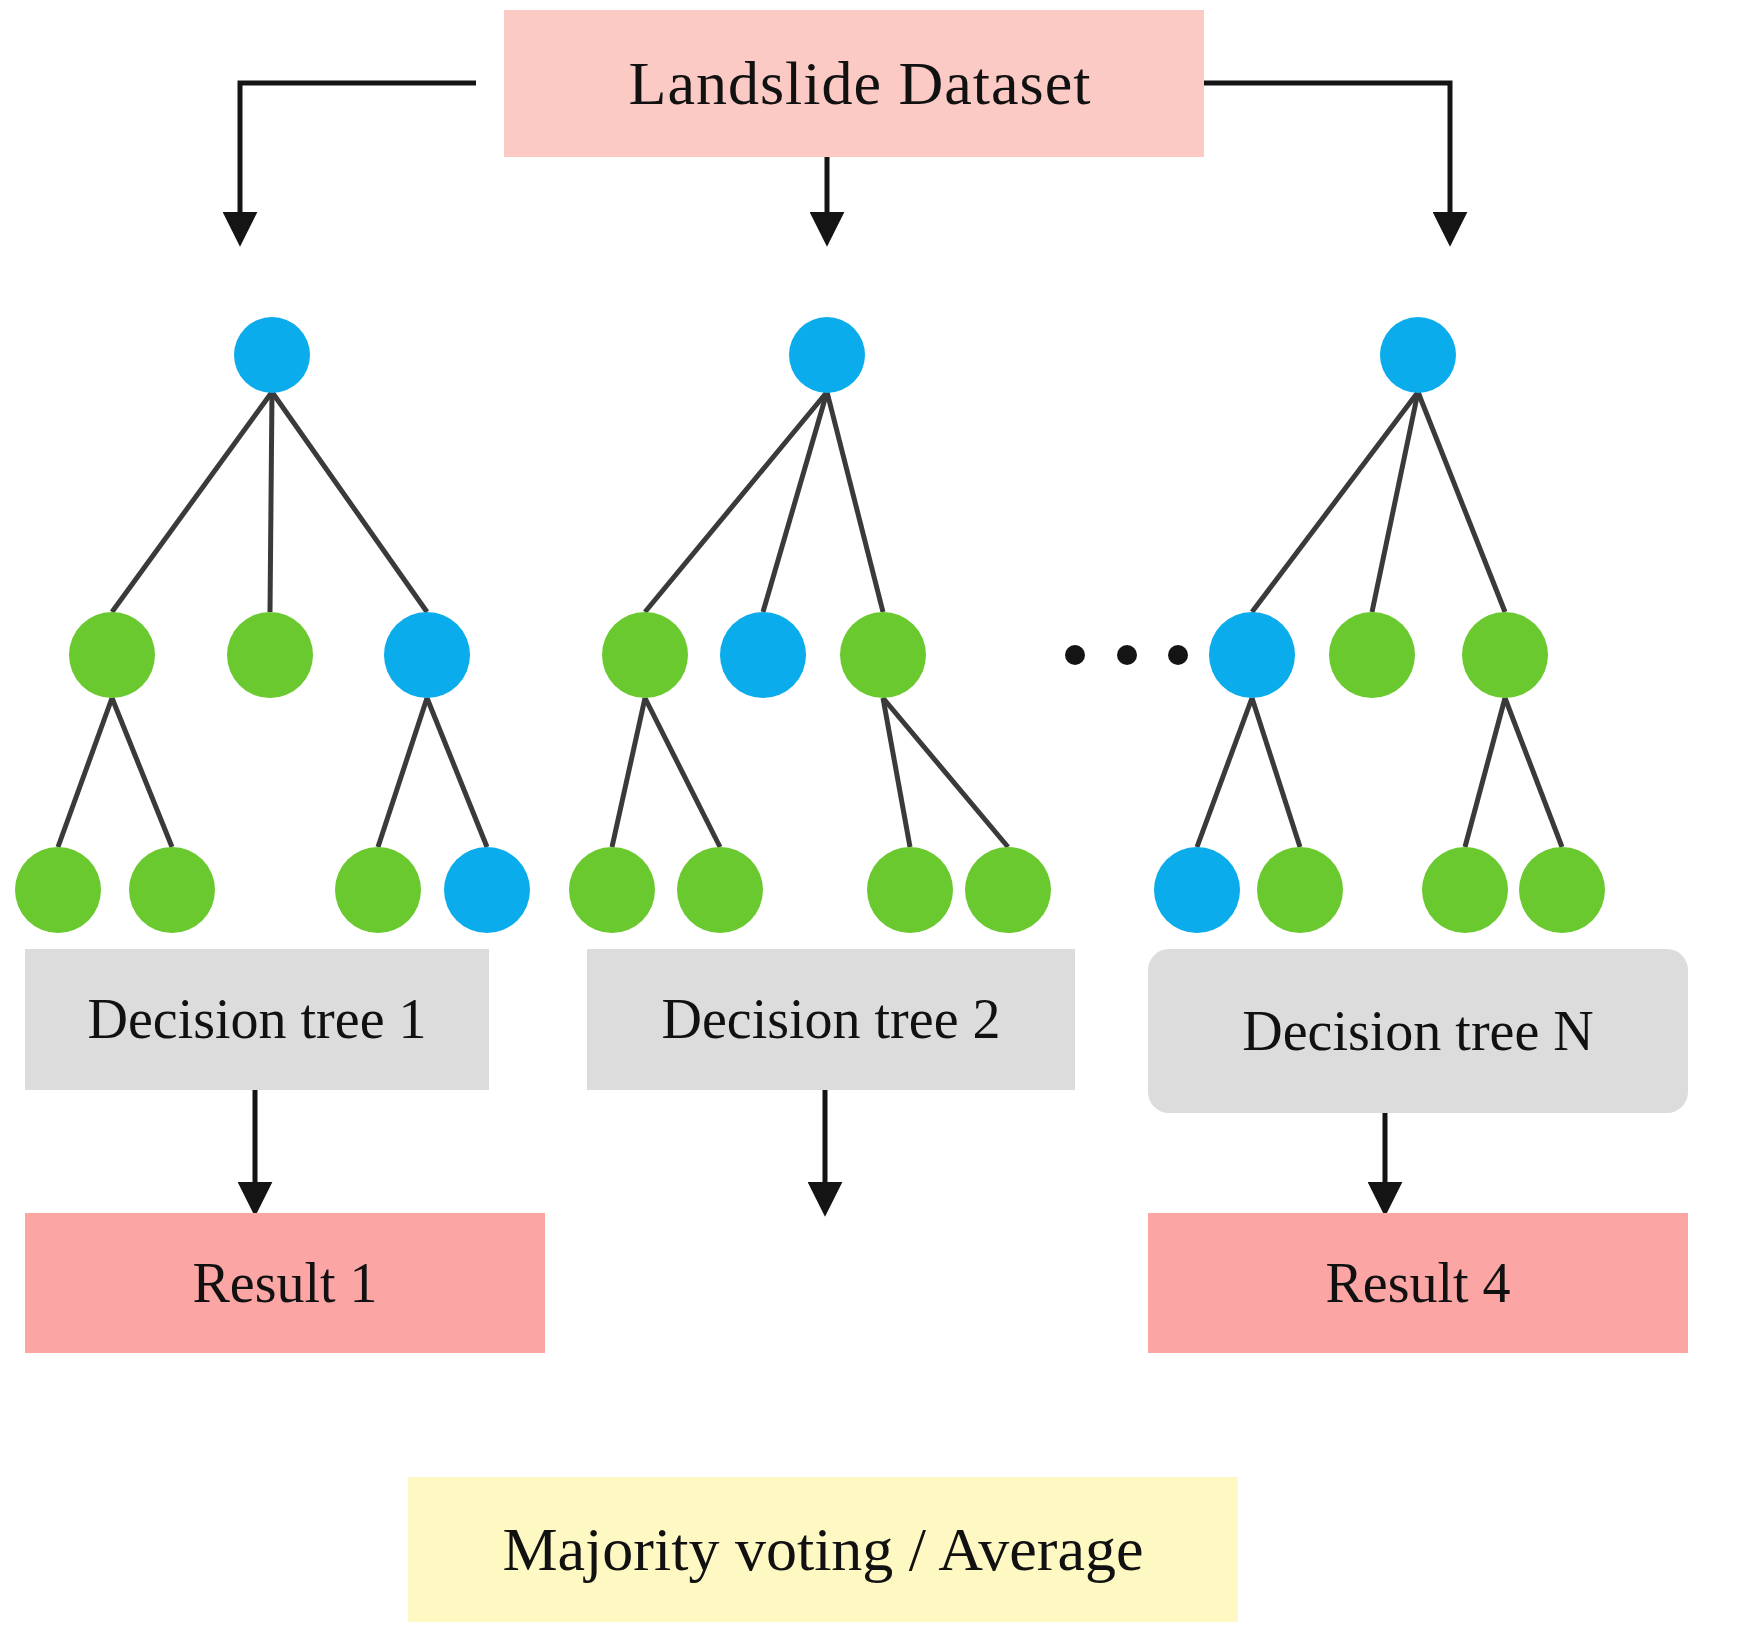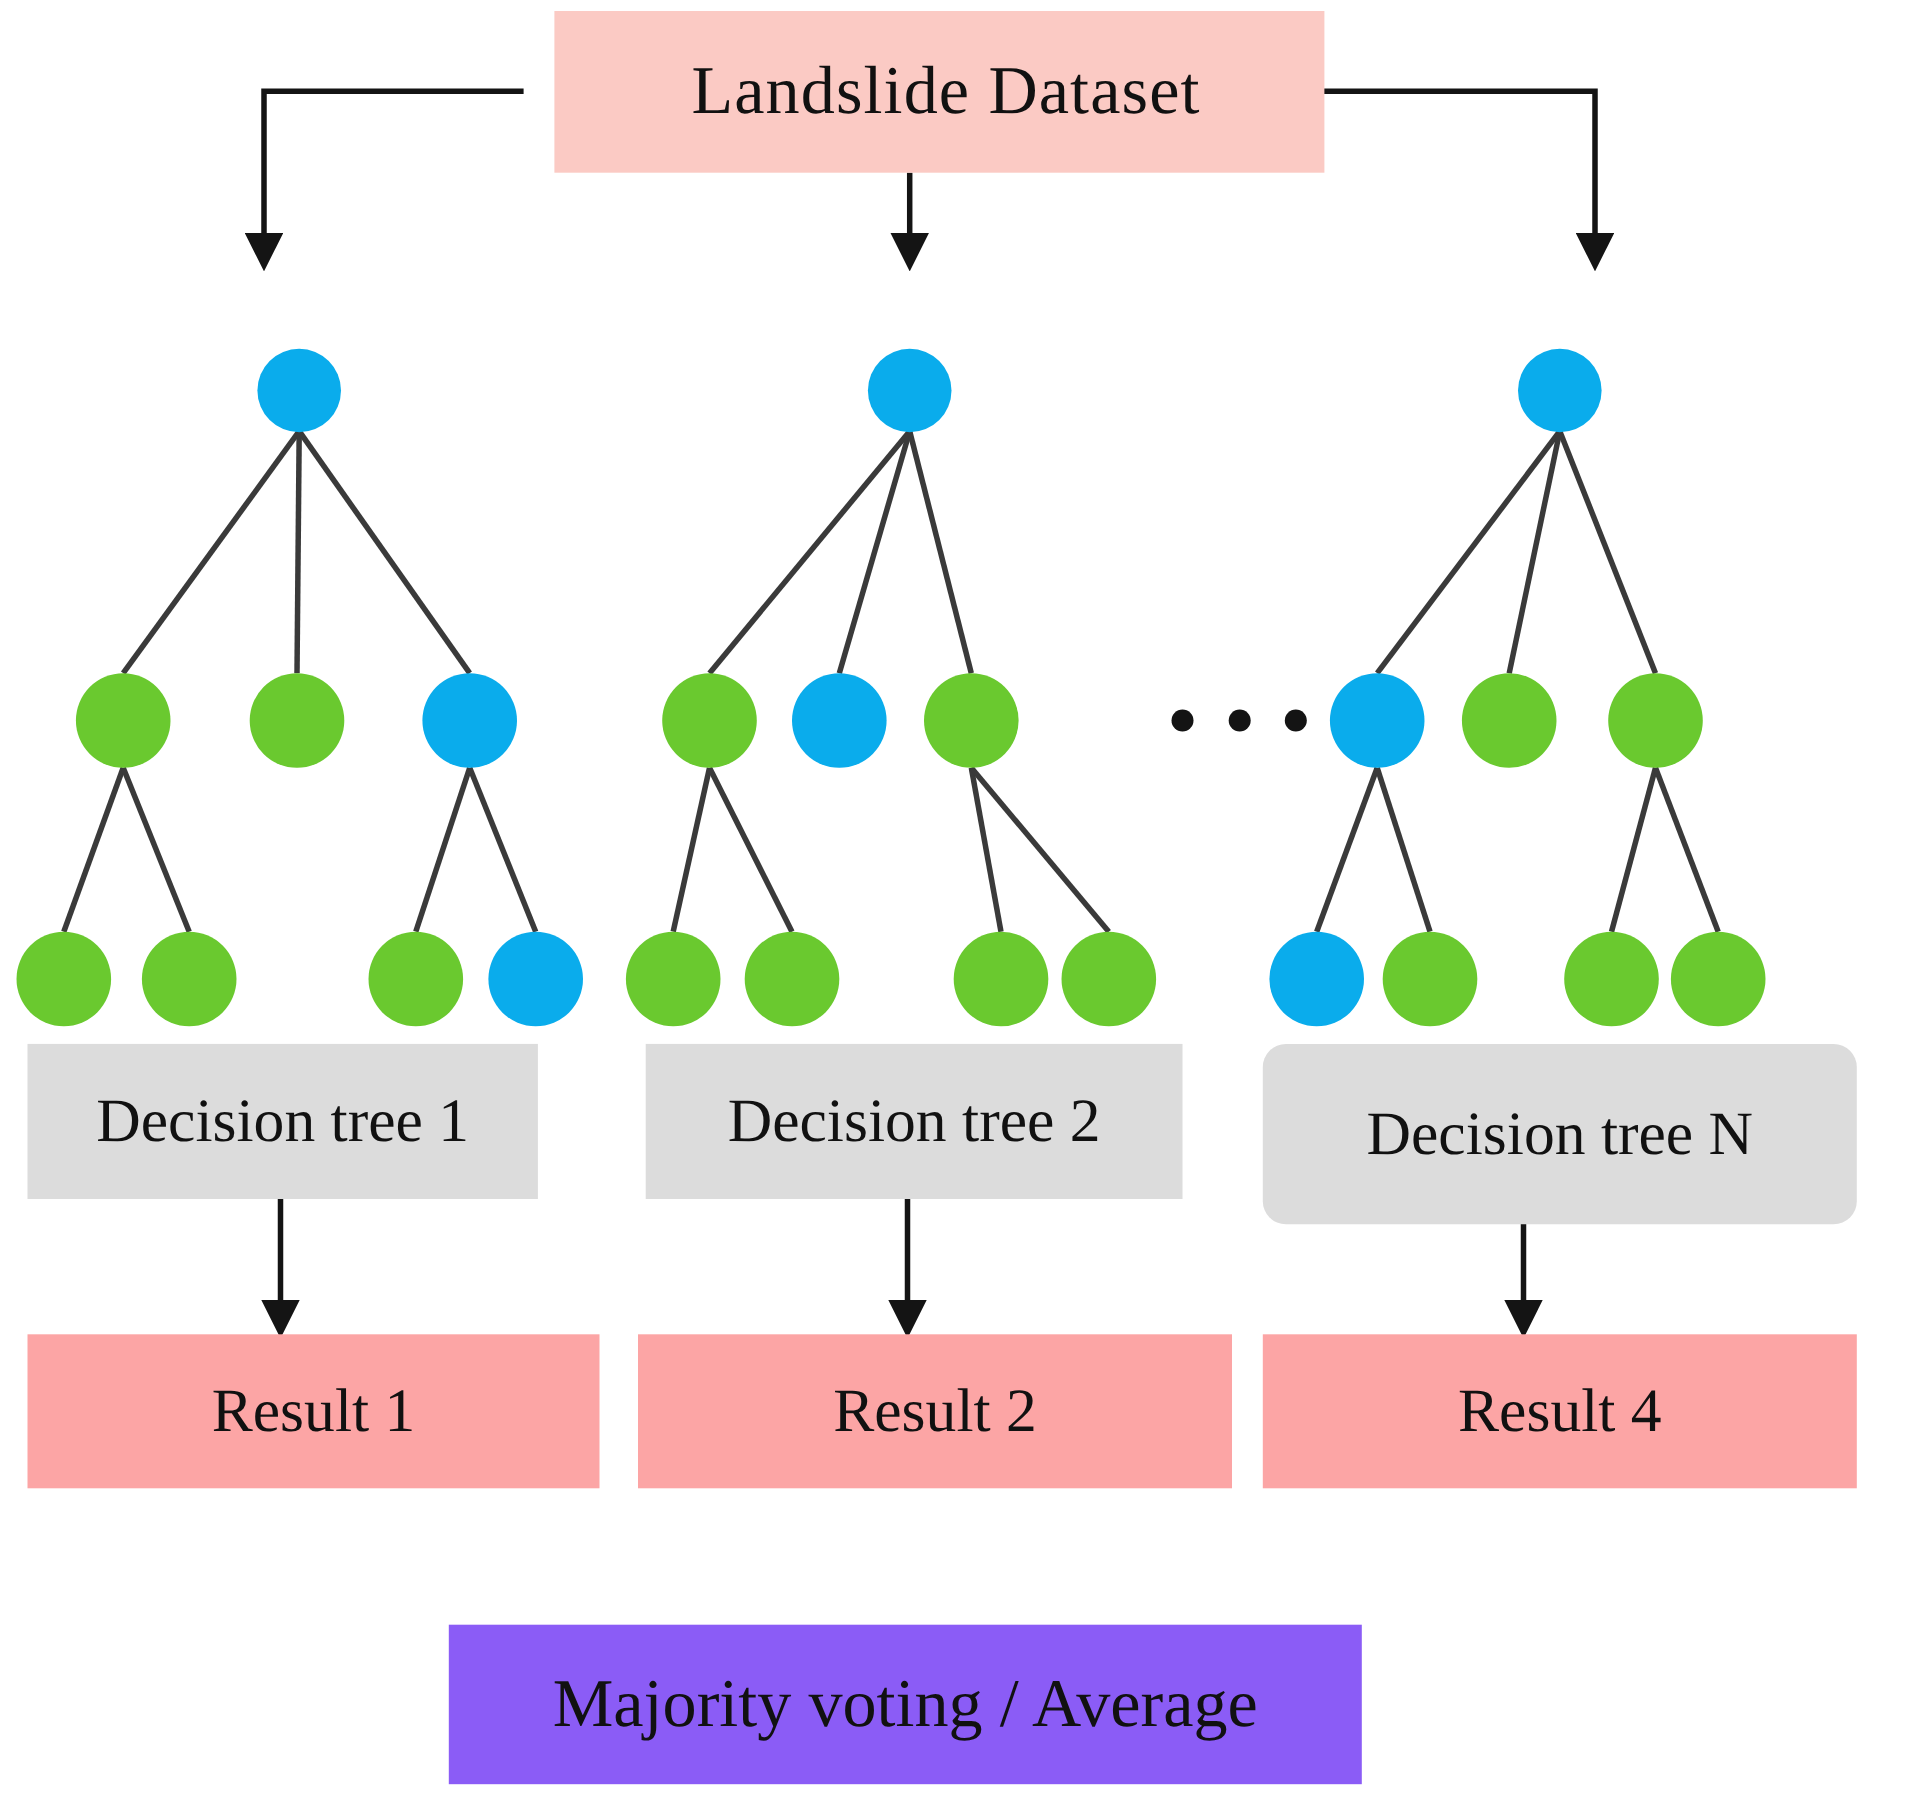--- a/index.html
+++ b/index.html
@@ -40,21 +40,21 @@
   }
   .box-tree {
     background: #dcdcdc;
     font-size: 56px;
   }
   .box-result {
     background: #fca5a5;
     font-size: 56px;
   }
   .box-vote {
-    background: #8b5cf6;
+    background: #fef9c3;
     font-size: 62px;
   }
   .node {
     position: absolute;
     border-radius: 50%;
   }
   .node-blue  { background: #0aacec; }
   .node-green { background: #6ac92f; }
   .dot {
     position: absolute;
@@ -160,23 +160,20 @@
   <div class="box box-tree" style="left:587px; top:949px; width:488px; height:141px;">
     <span>Decision tree 2</span>
   </div>
   <div class="box box-tree" style="left:1148px; top:949px; width:540px; height:164px;border-radius:21px;">
     <span>Decision tree N</span>
   </div>
 
   <div class="box box-result" style="left:25px; top:1213px; width:520px; height:140px;">
     <span>Result 1</span>
   </div>
-  <div class="box box-result" style="left:580px; top:1213px; width:540px; height:140px;">
-    <span>Result 2</span>
-  </div>
   <div class="box box-result" style="left:1148px; top:1213px; width:540px; height:140px;">
     <span>Result 4</span>
   </div>
 
   <div class="box box-vote" style="left:408px; top:1477px; width:830px; height:145px;">
     <span>Majority voting / Average</span>
   </div>
 
 </div>
 

